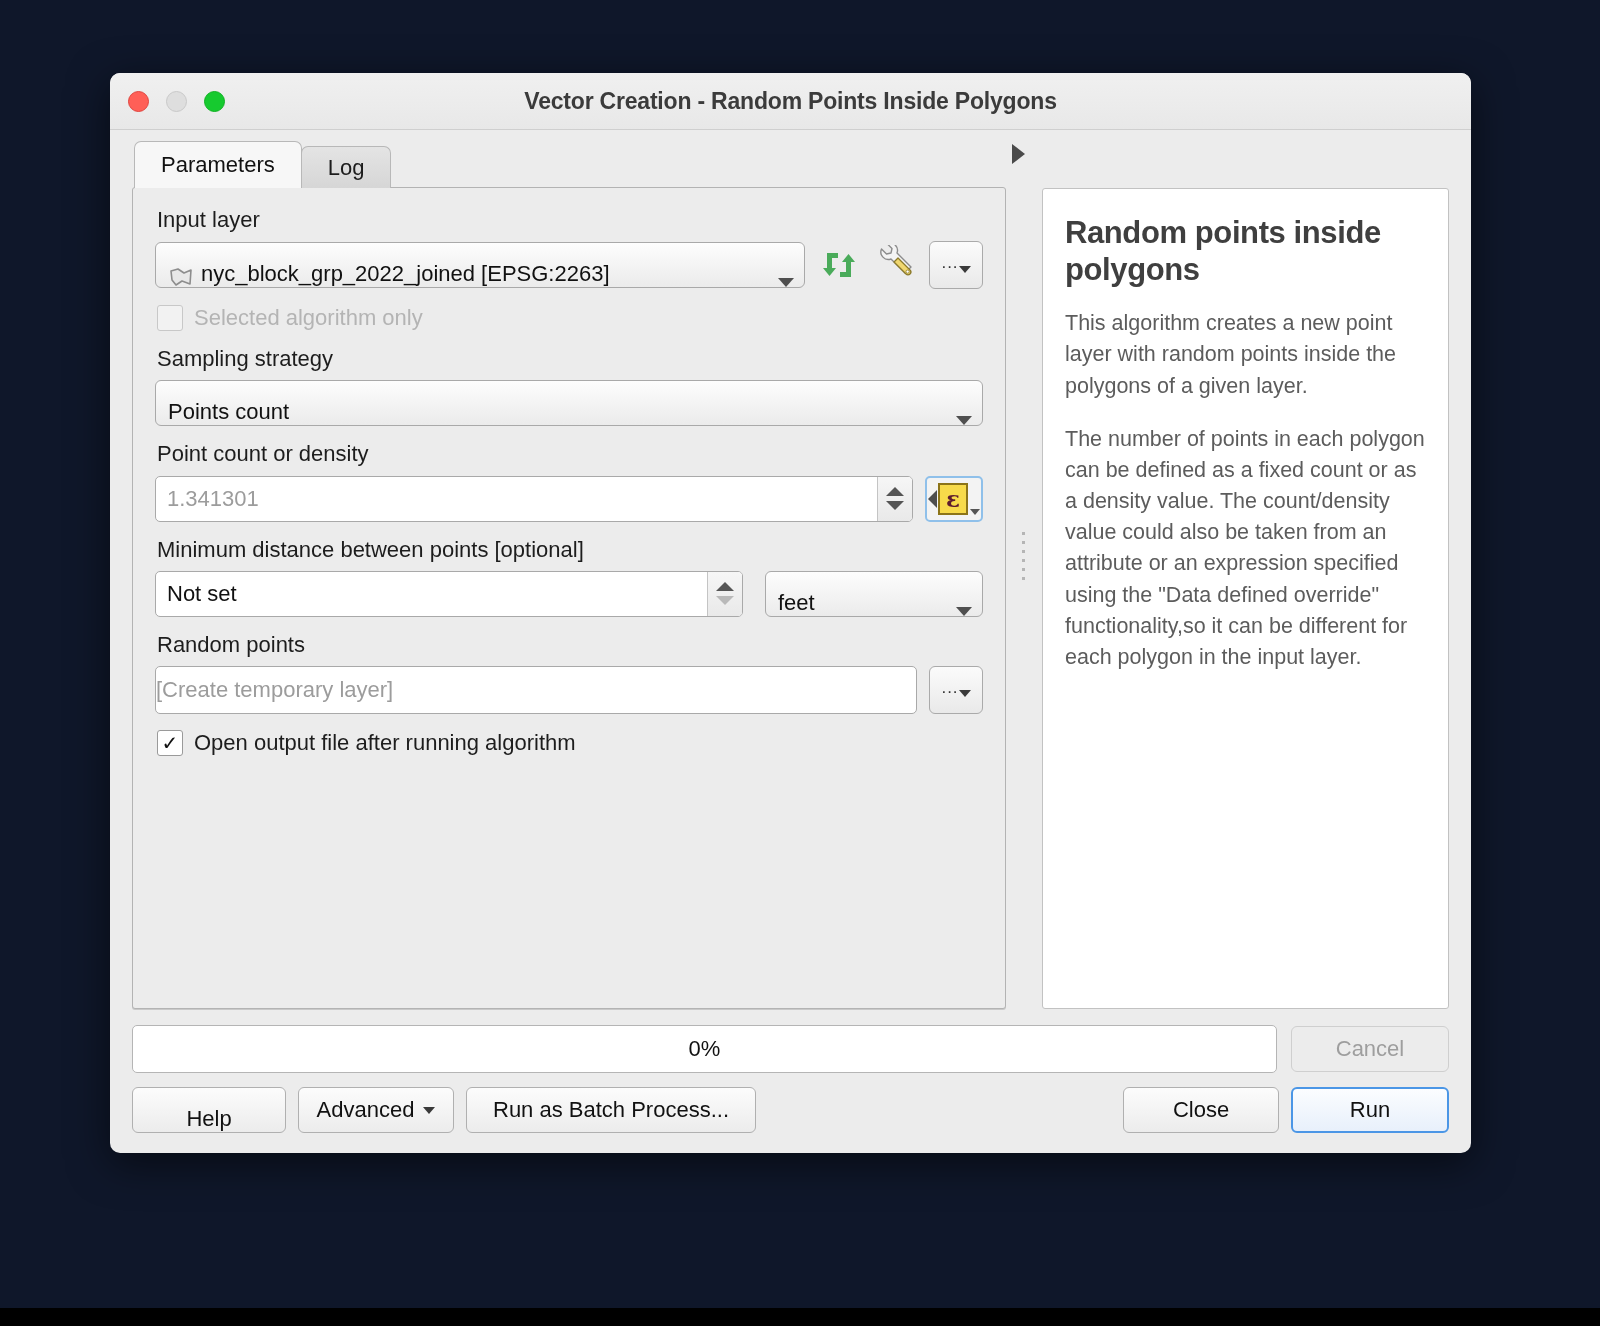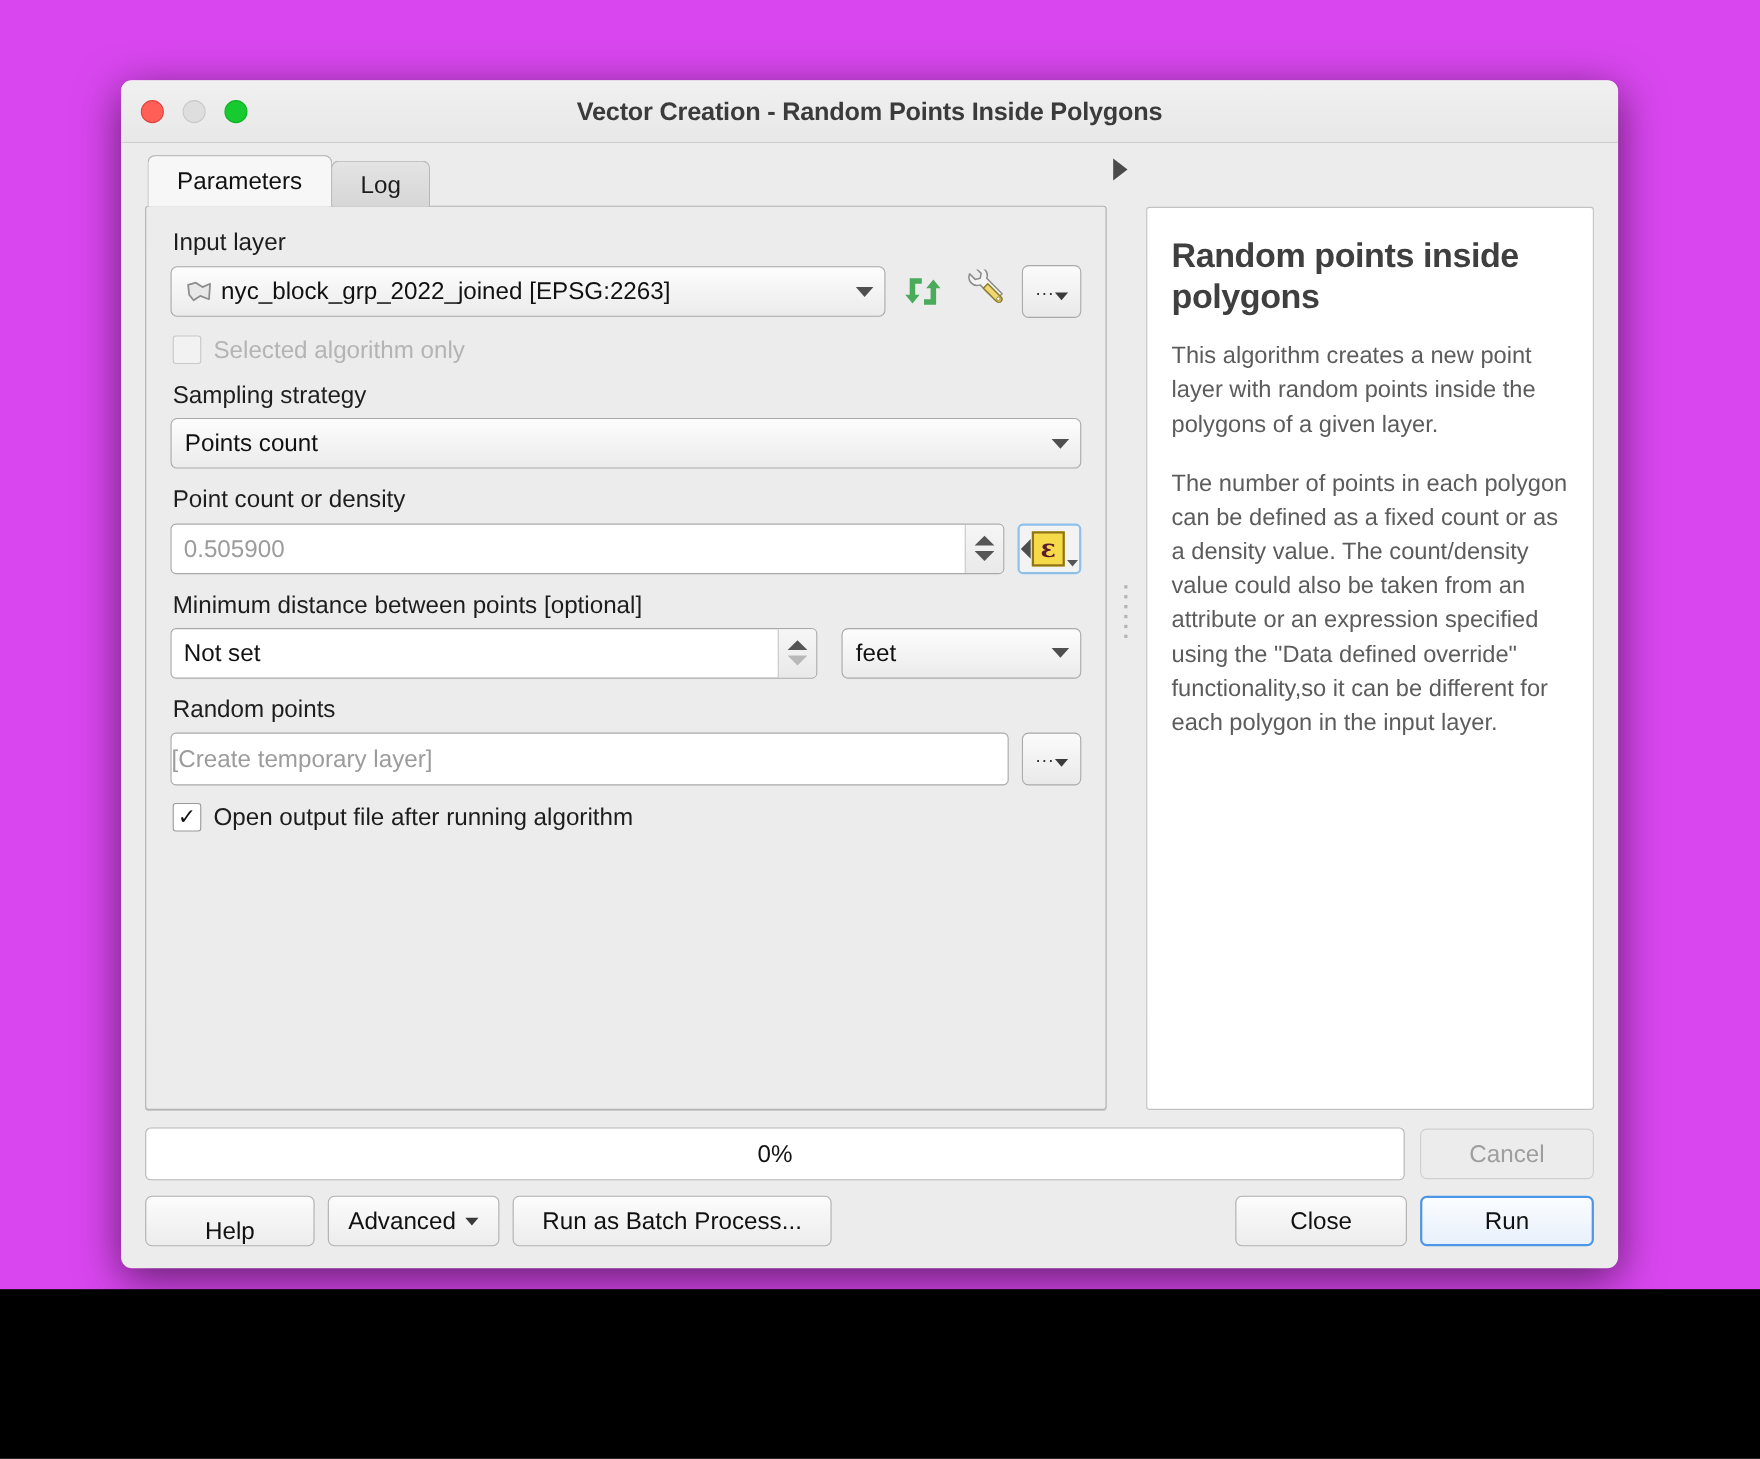--- a/index.html
+++ b/index.html
@@ -8,22 +8,22 @@
     background: #000;
     width: 1600px;
     height: 1326px;
     overflow: hidden;
     font-family: "Liberation Sans", sans-serif;
   }
 
   .screen {
     position: relative;
     width: 1600px;
-    height: 1172px;
-    background: #d946ef;
+    height: 1308px;
+    background: #0f172a;
   }
 
   
   .window {
     position: absolute;
     left: 110px;
     top: 73px;
     width: 1361px;
     height: 1080px;
     background: #ececec;
@@ -148,21 +148,21 @@
   .row { display: flex; align-items: center; }
 
   
   .combo {
     flex: 1 1 auto;
     height: 46px;
     background: linear-gradient(to bottom,#fdfdfd,#ebebeb);
     border: 1px solid #a9a9a9;
     border-radius: 6px;
     display: flex;
-    align-items: center;
+    align-items: flex-end;
     padding: 0 10px 0 12px;
     box-sizing: border-box;
     position: relative;
   }
   .combo .combo-text {
     flex: 1 1 auto;
     font-size: 22px;
     color: #111;
     white-space: nowrap;
     overflow: hidden;
@@ -540,21 +540,21 @@
             <div class="row">
               <div class="combo">
                 <span class="combo-text">Points count</span>
                 <span class="caret-down"></span>
               </div>
             </div>
 
             <div class="field-label spaced">Point count or density</div>
             <div class="row">
               <div class="spin">
-                <span class="sval placeholder">0.505900</span>
+                <span class="sval placeholder">1.341301</span>
                 <span class="sbtns">
                   <span class="sarrow-up"></span>
                   <span class="sarrow-dn"></span>
                 </span>
               </div>
               <div class="dd-btn">
                 <span class="dd-arrow"></span>
                 <span class="eps-box">ε</span>
                 <span class="dd-caret"></span>
               </div>

